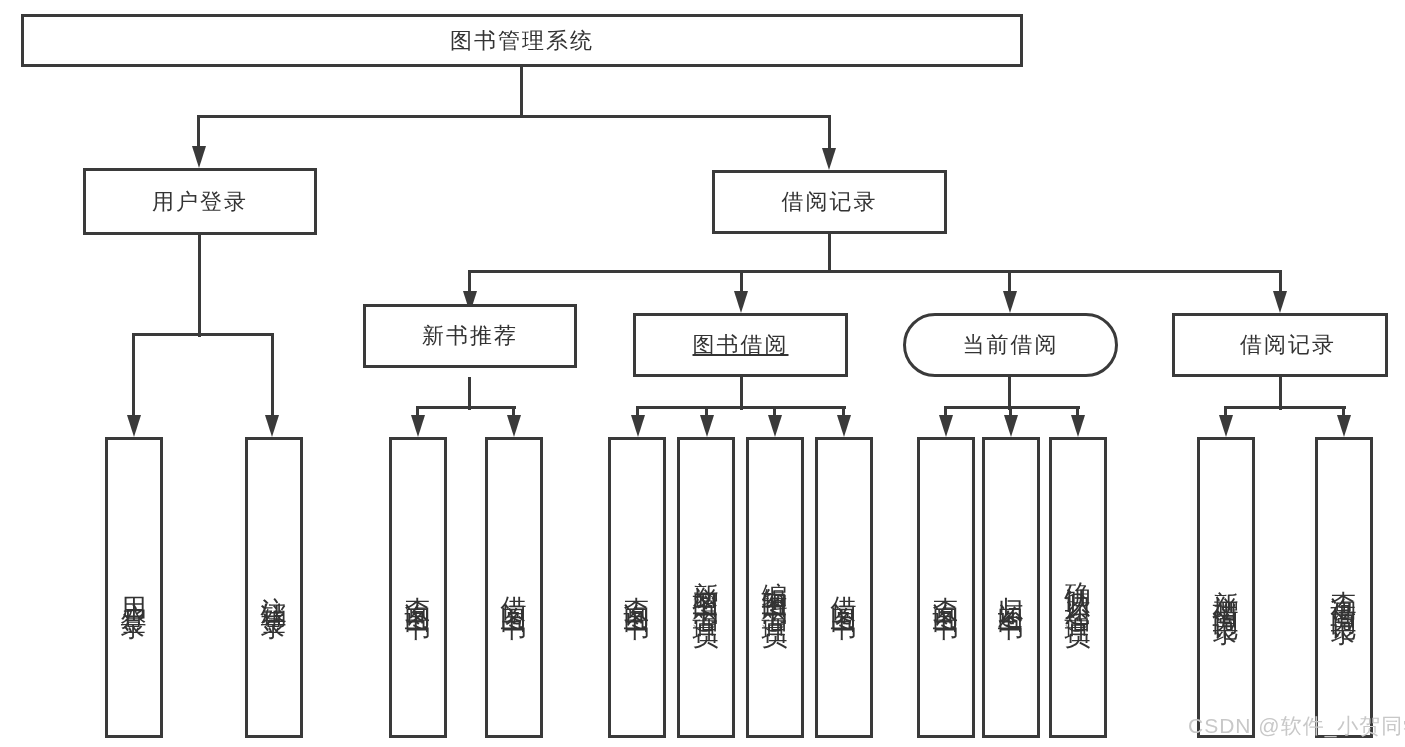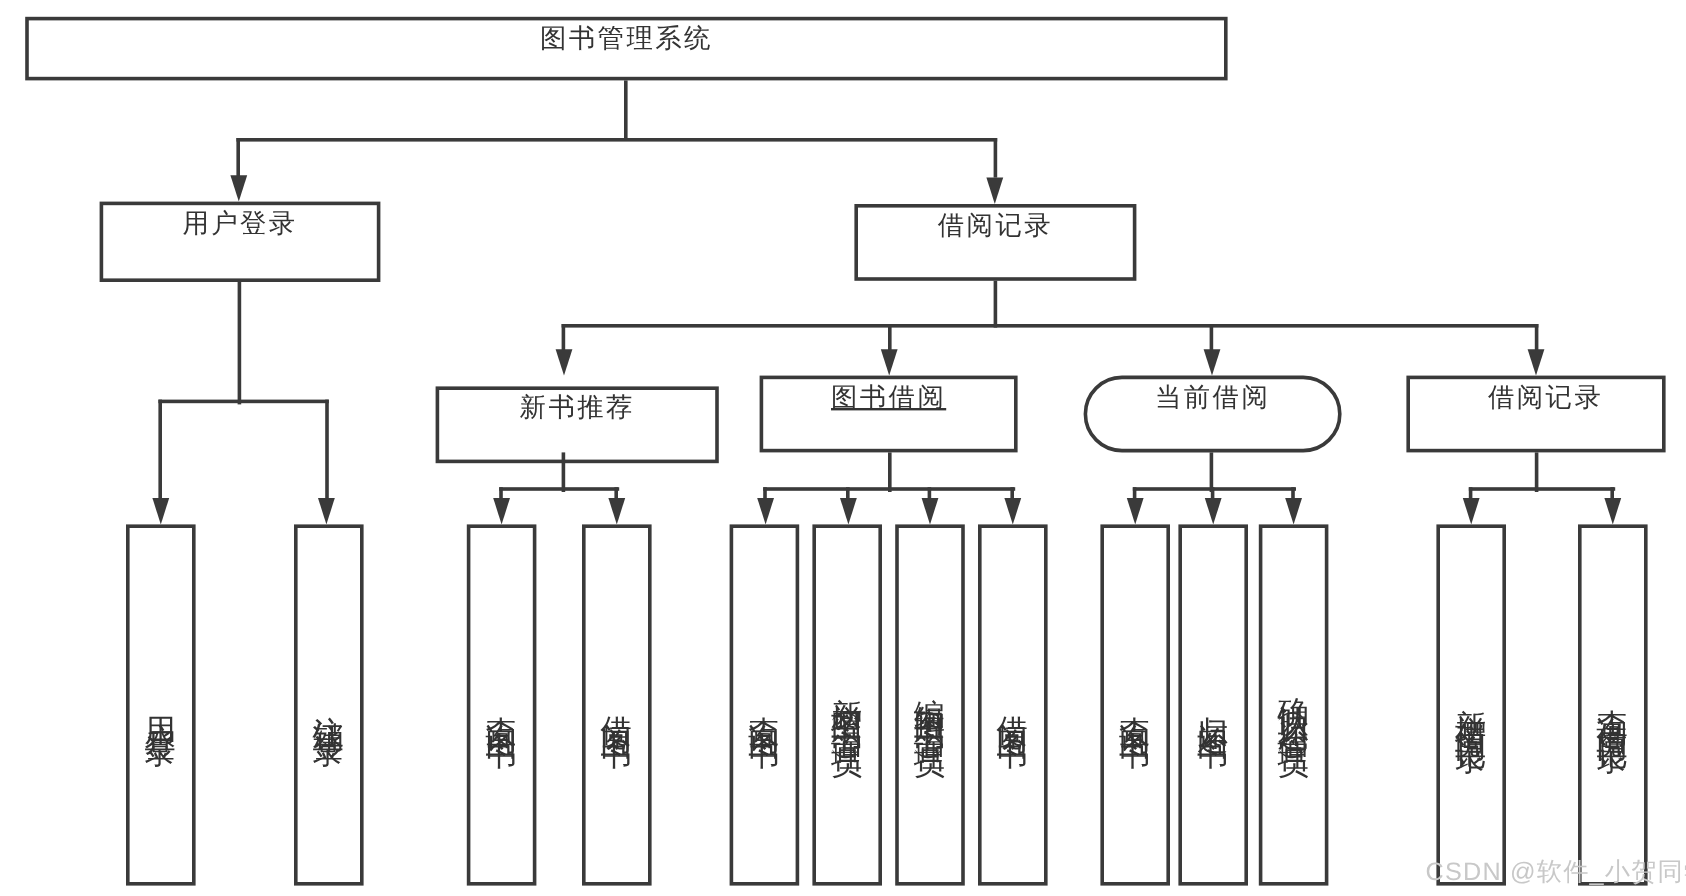--- a/index.html
+++ b/index.html
@@ -2,42 +2,42 @@
 <html><head>
 <meta charset="utf-8">
 <style>
   html,body{margin:0;padding:0;background:#ffffff;}
   #canvas{
     position:relative;width:1405px;height:747px;background:#ffffff;overflow:hidden;
     font-family:"Liberation Sans","DejaVu Sans",sans-serif;color:#333333;
   }
   .box{
     position:absolute;box-sizing:border-box;border:3px solid #3a3a3a;background:#ffffff;
-    display:flex;justify-content:center;
+    display:flex;align-items:center;justify-content:center;
   }
   .hnode{font-size:22px;letter-spacing:2px;}
   .leaf{
     writing-mode:vertical-rl;text-orientation:mixed;
     font-size:26px;letter-spacing:6px;line-height:52px;
     text-align:center;display:block;
   }
   .vline{position:absolute;width:3px;background:#3a3a3a;}
   .hline{position:absolute;height:3px;background:#3a3a3a;}
   .arrow{
     position:absolute;width:0;height:0;
     border-left:7px solid transparent;border-right:7px solid transparent;
     border-top:22px solid #3a3a3a;
   }
   
   .n-root{left:21px;top:14px;width:1002px;height:53px;}
   
   .n-user{left:83px;top:168px;width:234px;height:67px;}
   .n-mgmt{left:712px;top:170px;width:235px;height:64px;}
   
-  .n-ns{left:363px;top:322px;width:236px;height:64px;}
+  .n-ns{left:363px;top:304px;width:214px;height:64px;}
   .n-jy{left:633px;top:313px;width:215px;height:64px;text-decoration:underline;}
   .n-dq{left:903px;top:313px;width:215px;height:64px;border-radius:32px;}
   .n-jl{left:1172px;top:313px;width:216px;height:64px;padding-left:16px;}
   
   .lf{top:437px;height:301px;width:58px;}
   .lf-1{left:105px;}  .lf-2{left:245px;}
   .lf-3{left:389px;}  .lf-4{left:485px;}
   .lf-5{left:608px;}  .lf-6{left:677px;}  .lf-7{left:746px;}  .lf-8{left:815px;}
   .lf-9{left:917px;}  .lf-10{left:982px;} .lf-11{left:1049px;}
   .lf-12{left:1197px;} .lf-13{left:1315px;}

